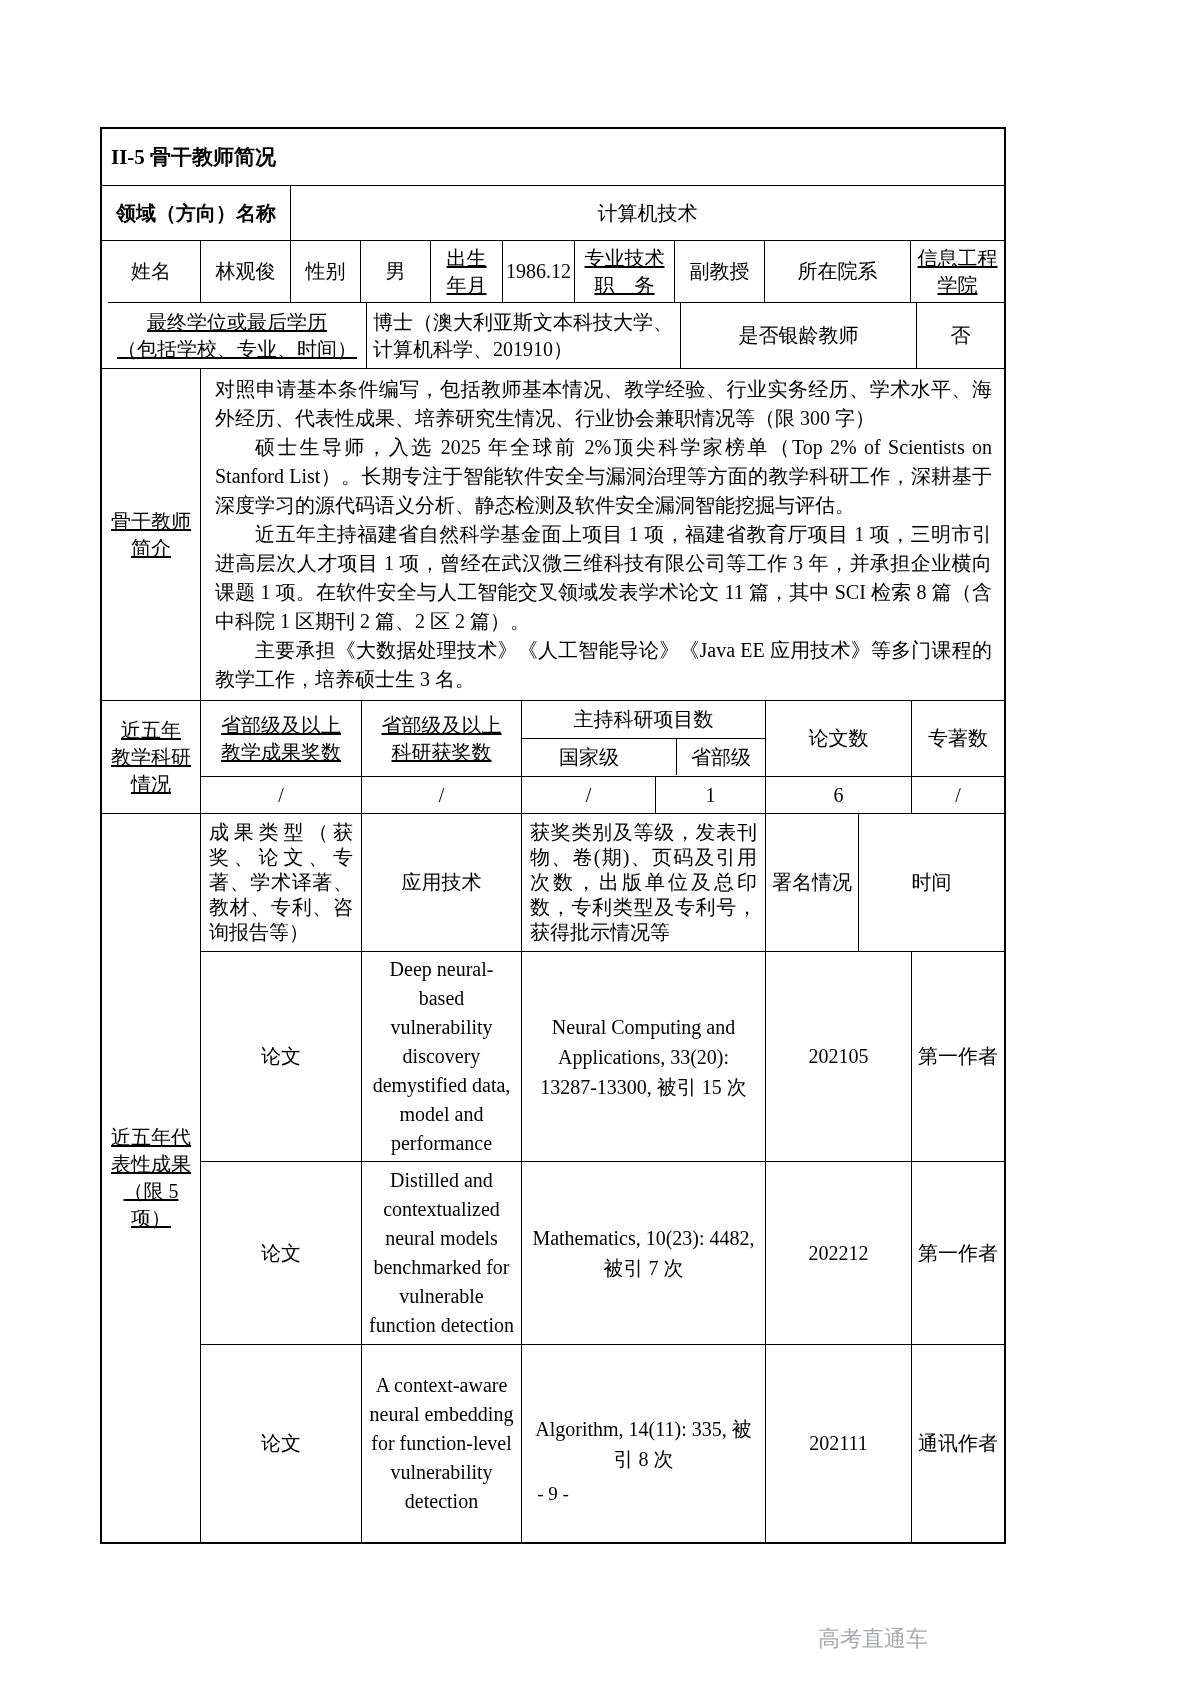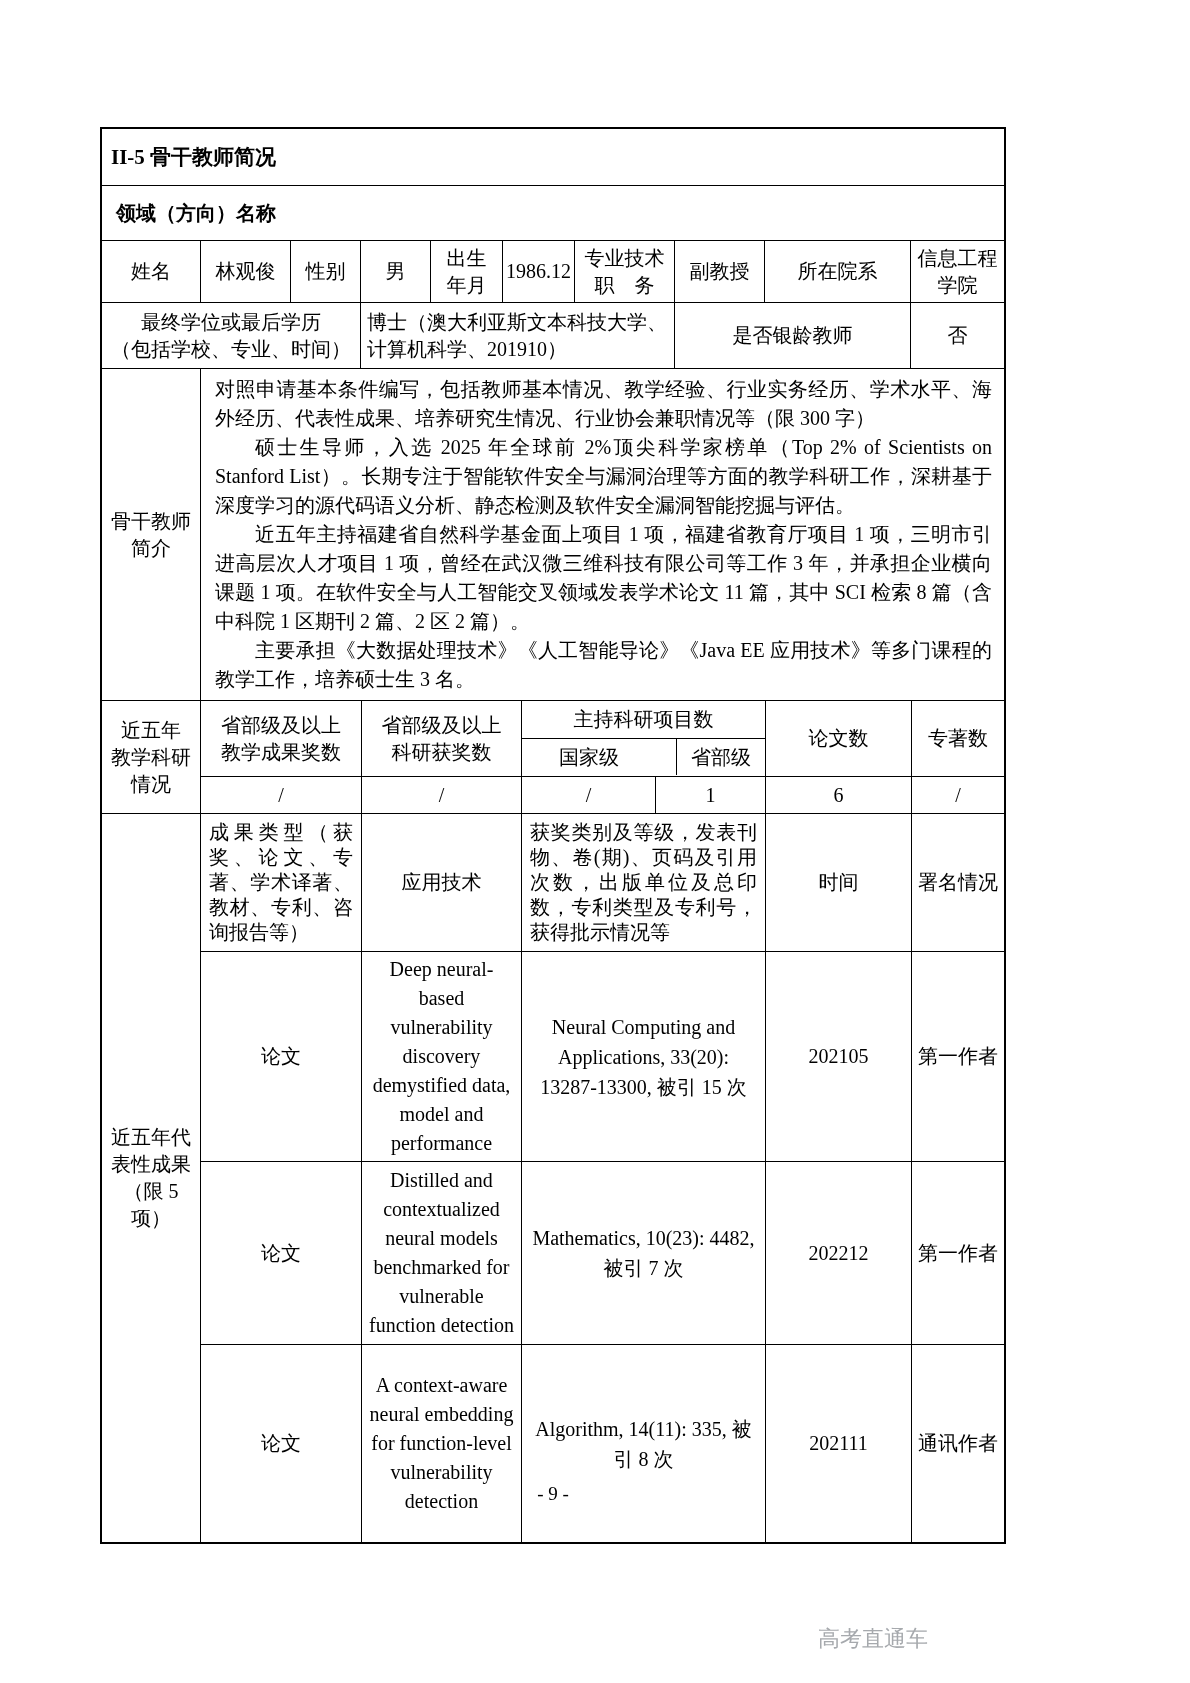--- a/index.html
+++ b/index.html
@@ -16,38 +16,38 @@
     border:2px solid #000; display:flex; flex-direction:column;
     font-size:20px; line-height:1.35;
   }
   .band { display:flex; border-top:1px solid #000; }
   .band:first-child { border-top:none; }
   .row { display:flex; }
   .col { display:flex; flex-direction:column; }
   .c { display:flex; align-items:center; justify-content:center; text-align:center; padding:3px 6px; }
   .bl { border-left:1px solid #000; }
   .bt { border-top:1px solid #000; }
-  .pre { white-space:pre-line; }
+  .pre { white-space:pre-line;text-decoration:underline; }
   .left { justify-content:flex-start; text-align:left; }
   .bold { font-weight:bold; }
   .grow { flex:1; }
 
   .title-band { min-height:56px; }
   .title-cell { flex:1; justify-content:flex-start; text-align:left; padding-left:9px; font-size:21px; }
 
   .field-band { min-height:55px; }
   .field-label { width:188px; font-size:20px;text-align:center; }
   .field-value { flex:1; }
 
   .basic-band { min-height:62px; }
   .w-name-l{width:98px;} .w-name{width:90px;} .w-sex-l{width:70px;} .w-sex{width:70px;}
   .w-birth-l{width:72px;} .w-birth{width:72px;} .w-title-l{width:100px;} .w-title{width:90px;}
   .w-dept-l{width:146px;}
 
-  .degree-band { min-height:66px; }
+  .degree-band { min-height:66px;margin-left:6px; }
   .w-deg-l{width:258px;} .w-deg-v{width:314px;} .w-silver{width:236px;}
 
   .intro-band { min-height:318px; }
   .side-label { width:98px; }
   .intro-content { flex:1; padding:6px 12px 6px 14px; display:block; }
   .para { text-align:justify; line-height:29px; }
   .indent { text-indent:2em; }
 
   .stats-header-row { height:75px; }
   .stats-values-row { height:37px; }
@@ -80,20 +80,21 @@
 <div class="page">
 
   <div class="doc-table">
 
     <div class="band title-band">
       <div class="c title-cell bold">II-5 骨干教师简况</div>
     </div>
 
     <div class="band field-band">
       <div class="c field-label bold">领域（方向）名称</div>
+      <div class="c field-value bl">计算机技术</div>
     </div>
 
     <div class="band basic-band">
       <div class="c w-name-l">姓名</div>
       <div class="c w-name bl">林观俊</div>
       <div class="c w-sex-l bl">性别</div>
       <div class="c w-sex bl">男</div>
       <div class="c w-birth-l bl pre">出生
 年月</div>
       <div class="c w-birth bl">1986.12</div>
@@ -158,22 +159,22 @@
     <div class="band">
       <div class="c side-label pre">近五年代
 表性成果
 （限 5 项）</div>
       <div class="col grow bl">
 
         <div class="row res-header-row">
           <div class="c w-s1 res-just">成果类型（获奖、论文、专著、学术译著、教材、专利、咨询报告等）</div>
           <div class="c w-s2 bl">应用技术</div>
           <div class="c w-s3 bl res-just">获奖类别及等级，发表刊物、卷(期)、页码及引用次数，出版单位及总印数，专利类型及专利号，获得批示情况等</div>
+          <div class="c grow bl">署名情况</div>
           <div class="c w-s4 bl">时间</div>
-          <div class="c grow bl">署名情况</div>
         </div>
 
         <div class="row bt res-row-1">
           <div class="c w-s1">论文</div>
           <div class="c w-s2 bl pub-name">Deep neural-based vulnerability discovery demystified data, model and performance</div>
           <div class="c w-s3 bl pub-detail">Neural Computing and Applications, 33(20): 13287-13300, 被引 15 次</div>
           <div class="c w-s4 bl">202105</div>
           <div class="c grow bl">第一作者</div>
         </div>
 

